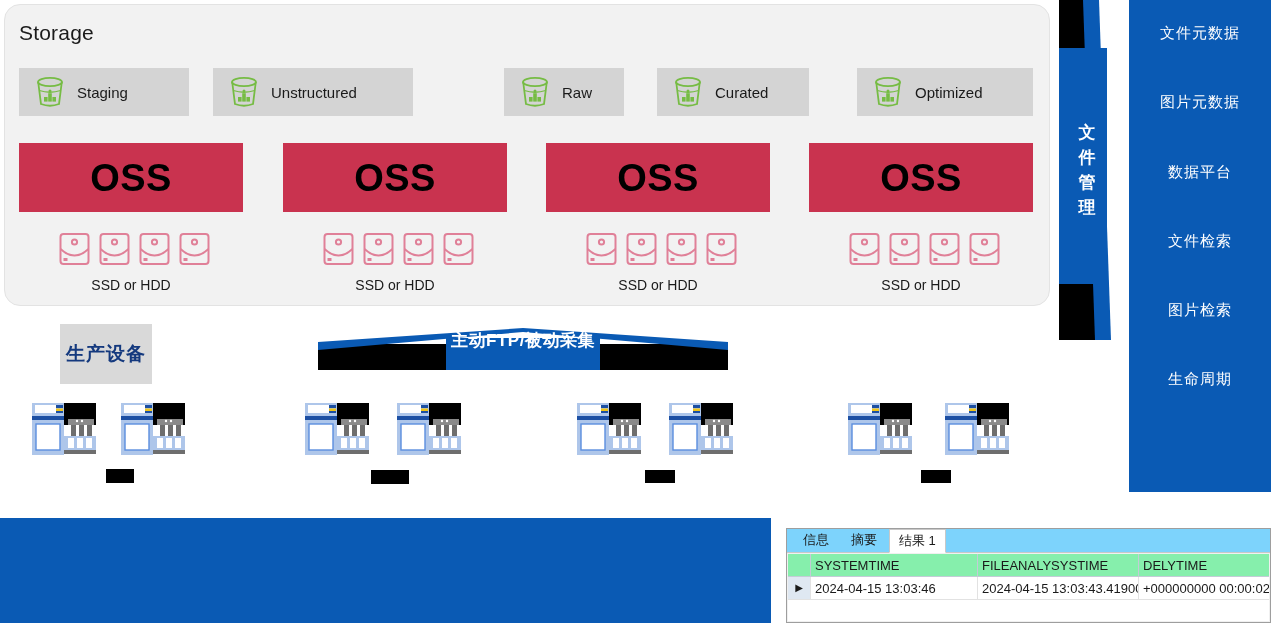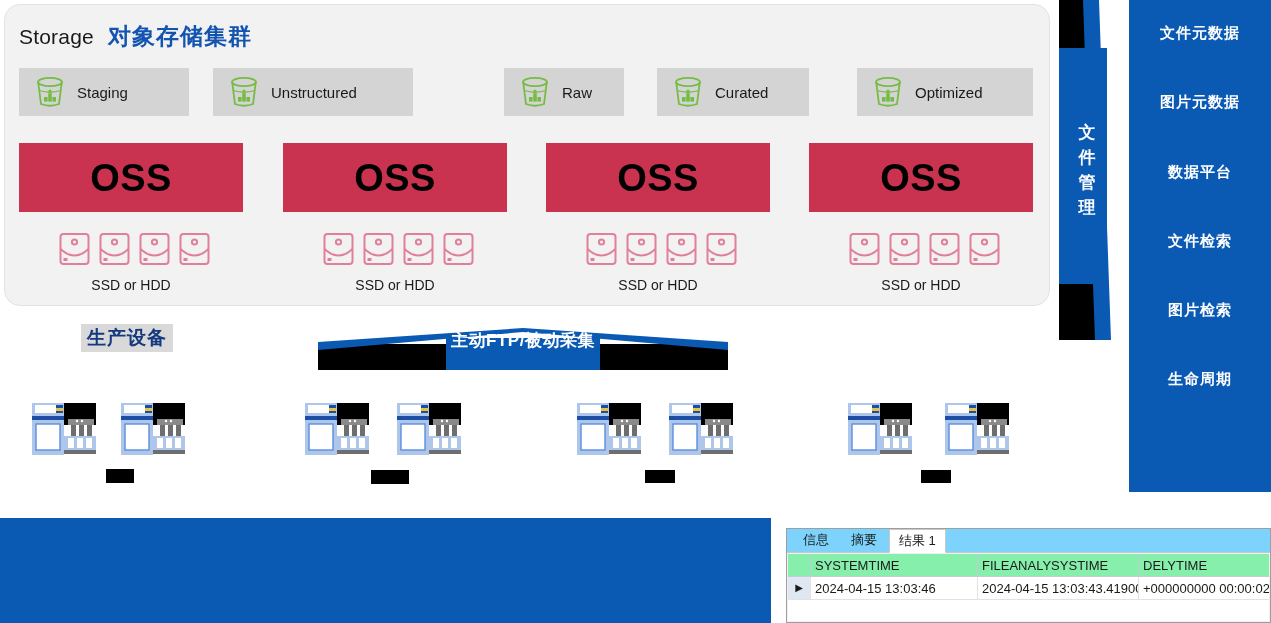--- a/index.html
+++ b/index.html
@@ -51,26 +51,26 @@
     color:#ffffff;font-size:17px;font-weight:bold;line-height:25px;letter-spacing:1px;
   }
   #vbar-label span{display:block;}
 
   
   #sidebar{
     left:1129px;top:0px;width:142px;height:492px;background:#0a5ab4;
   }
   .side-item{
     position:absolute;left:0;width:142px;text-align:center;
-    color:#ffffff;font-size:15px;font-weight:bold;letter-spacing:1px;
+    color:#ffffff;font-size:15px;font-weight:normal;letter-spacing:1px;
   }
 
   
   #prod-tag{
-    left:81px;top:324px;background:#d9d9d9;padding:1px 6px;
+    left:60px;top:324px;background:#d9d9d9;padding:17px 6px;
     color:#14397e;font-size:19px;font-weight:bold;letter-spacing:1px;
   }
 
   
   #ftp-banner{left:318px;top:328px;width:410px;height:42px;}
   #ftp-banner svg{display:block;}
   #ftp-text{
     position:absolute;left:0;top:0;width:410px;height:42px;
     display:flex;align-items:flex-end;justify-content:center;
     color:#ffffff;font-size:17px;font-weight:bold;padding-bottom:18px;box-sizing:border-box;
@@ -122,21 +122,20 @@
   }
   td.rowhdr{color:#222;font-size:10px;line-height:18px;}
 </style>
 </head>
 <body>
 
 <div class="abs" id="storage-panel">
 
   <div id="storage-title-row">
     <div id="storage-title-en">Storage</div>
-    <div id="storage-title-cn">对象存储集群</div>
   </div>
 
   <div class="bucket-chip" style="left:14px;width:170px;">
     <span class="bucket-ico">
       <svg viewBox="0 0 30 32" width="30" height="32" aria-hidden="true">
         <ellipse cx="15" cy="6" rx="12" ry="4.2" fill="none" stroke="#76bc44" stroke-width="1.8"></ellipse>
         <path d="M3.2 6 L6 28 Q15 31.5 24 28 L26.8 6" fill="none" stroke="#76bc44" stroke-width="1.8"></path>
         <path d="M4.3 14.5 Q15 18 25.7 14.5" fill="none" stroke="#76bc44" stroke-width="1.3"></path>
         <rect x="9" y="21" width="3.6" height="4.6" fill="#76bc44"></rect>
         <rect x="17.4" y="21" width="3.6" height="4.6" fill="#76bc44"></rect>

